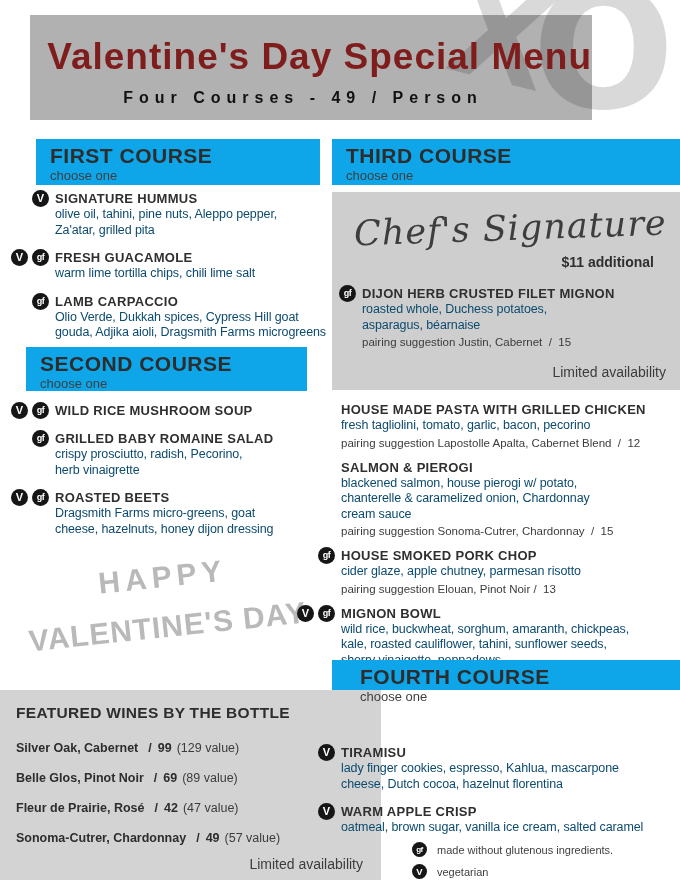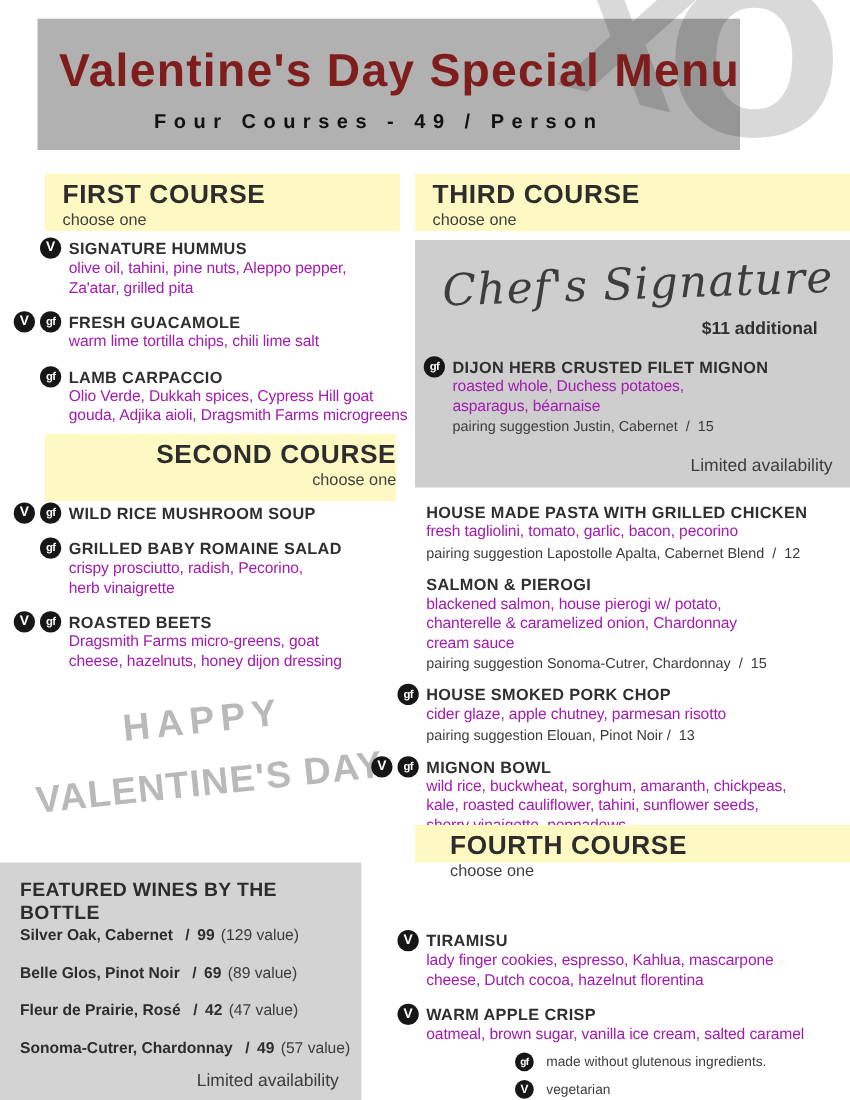--- a/index.html
+++ b/index.html
@@ -14,37 +14,37 @@
   .xo-o { left:532px; top:-48px; font-size:168px; }
   .header-title {
     position:absolute; left:30px; top:36px; width:562px; z-index:3; text-align:right;
     color:#7f1d1d; font-size:37px; font-weight:bold; letter-spacing:1px;
   }
   .header-sub {
     position:absolute; left:30px; top:89px; width:546px; z-index:3; text-align:center;
     color:#111; font-size:16px; font-weight:bold; letter-spacing:6px;
   }
   
-  .course-head { position:absolute; background:#fef9c3; padding:5px 0 0 14px; box-sizing:border-box; z-index:3; }
+  .course-head { position:absolute; background:#0ea5e9; padding:5px 0 0 14px; box-sizing:border-box; z-index:3; }
   .course-head .ch-title { font-size:21px; font-weight:bold; color:#2d2d2d; letter-spacing:0.5px; line-height:24px; }
   .course-head .ch-sub { font-size:13px; color:#3f3f3f; line-height:15px; }
   .head-first  { left:36px;  top:139px; width:284px; height:46px; }
-  .head-second { left:36px;  top:347px; width:281px; height:54px;text-align:right; }
+  .head-second { left:26px;  top:347px; width:281px; height:44px; }
   .head-third  { left:332px; top:139px; width:348px; height:46px; }
   .head-fourth { left:332px; top:660px; width:348px; height:30px;padding-left:28px; }
   
   .items { position:absolute; }
   .items-first  { left:55px;  top:191px; width:278px; }
   .items-second { left:55px;  top:403px; width:278px; }
   .items-third  { left:341px; top:402px; width:334px; }
   .items-fourth { left:341px; top:745px; width:334px; }
   .menu-item { position:relative; margin-bottom:12px; }
   .items-third .menu-item { margin-bottom:10px; }
   .item-name { font-size:13px; font-weight:bold; color:#2f2f2f; letter-spacing:0.3px; line-height:16px; }
-  .item-desc { font-size:12.5px; color:#a21caf; line-height:15.5px; white-space:pre; letter-spacing:-0.1px; }
+  .item-desc { font-size:12.5px; color:#0c4a6e; line-height:15.5px; white-space:pre; letter-spacing:-0.1px; }
   .pairing { font-size:11.5px; color:#3c3c3c; line-height:14px; margin-top:2px; white-space:pre; }
   .badges { position:absolute; right:100%; margin-right:6px; top:-1px; display:flex; gap:4px; }
   .badge {
     display:inline-block; width:17px; height:17px; border-radius:50%; background:#161616;
     color:#fff; font-weight:bold; text-align:center; line-height:17px; font-size:11px;
   }
   .badge.gf { font-size:9px; letter-spacing:-0.5px; }
   
   .chef-box { position:absolute; left:332px; top:192px; width:348px; height:198px; background:#cecece; z-index:2; }
   .chef-script {
@@ -56,21 +56,21 @@
   .avail { font-size:14px; color:#3c3c3c; }
   .chef-avail { position:absolute; right:14px; bottom:10px; }
   
   .happy {
     position:absolute; left:0px; top:560px; width:330px; text-align:center;
     color:#b9b9b9; font-weight:bold; transform:rotate(-6deg); z-index:0;
   }
   .happy-1 { font-size:30px; letter-spacing:5px; line-height:34px; }
   .happy-2 { font-size:30px; letter-spacing:1px; line-height:34px; margin-top:16px; white-space:nowrap; }
   
-  .wines-box { position:absolute; left:0px; top:690px; width:289px; height:190px; background:#d3d3d3; box-sizing:border-box; }
+  .wines-box { position:absolute; left:0px; top:690px; width:381px; height:190px; background:#d3d3d3; box-sizing:border-box; }
   .wines-title { position:absolute; left:16px; top:14px; font-size:15.5px; font-weight:bold; color:#2d2d2d; letter-spacing:0.3px; }
   .wine-rows { position:absolute; left:16px; top:50px; right:8px; }
   .wine-row { margin-bottom:14px; font-size:12.5px; white-space:nowrap; line-height:16px; }
   .wine-name { font-weight:bold; color:#2d2d2d; }
   .wine-slash { font-weight:bold; color:#2d2d2d; margin:0 6px 0 10px; }
   .wine-price { font-weight:bold; color:#2d2d2d; margin-right:5px; }
   .wine-value { color:#3c3c3c; }
   .wines-avail { position:absolute; right:18px; bottom:8px; }
   
   .legend { position:absolute; left:412px; top:842px; }

